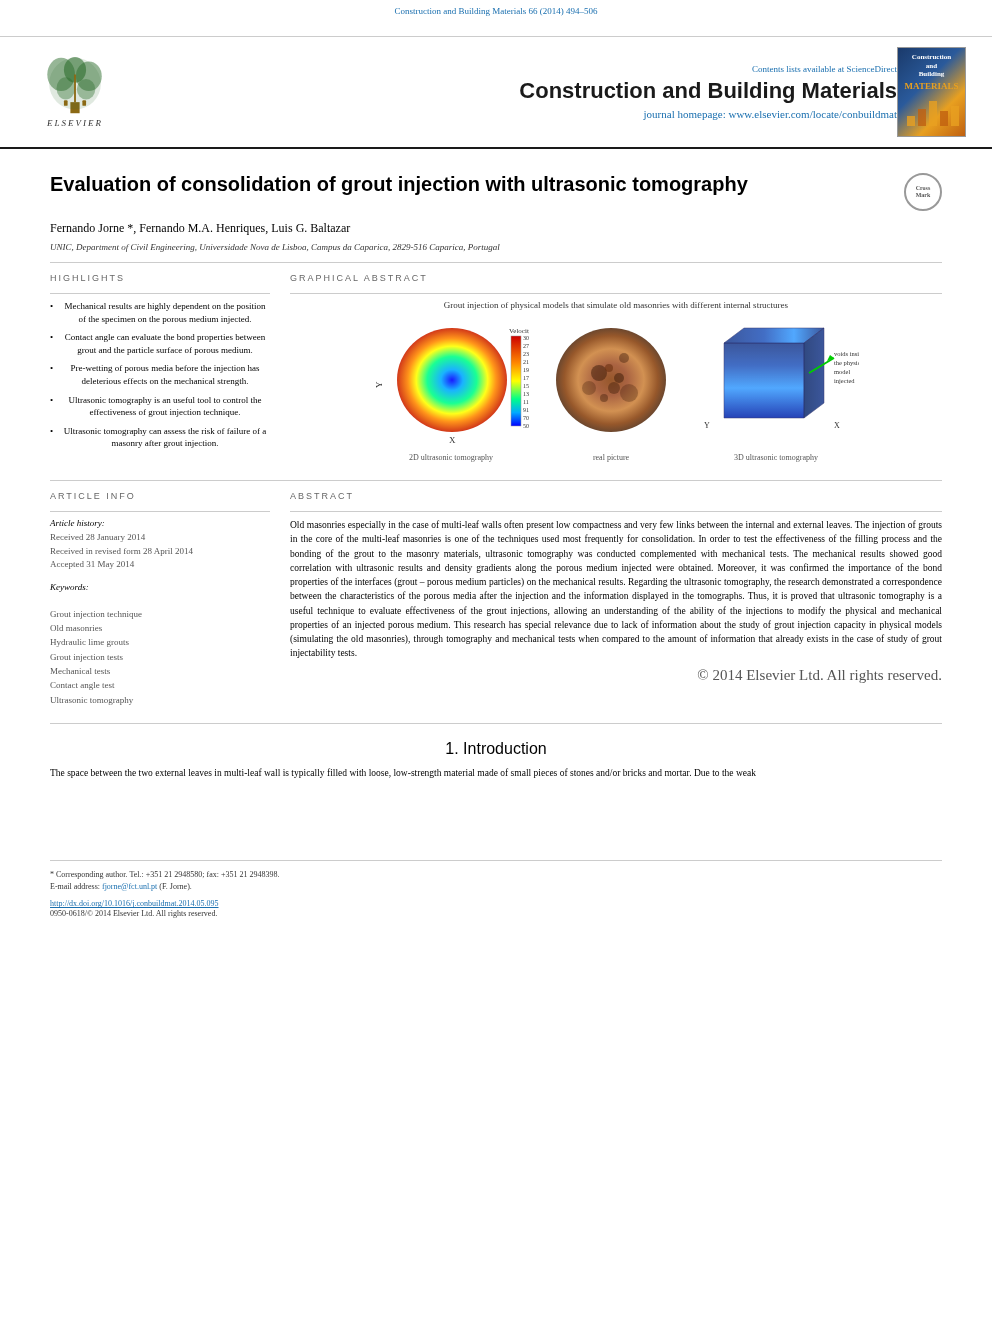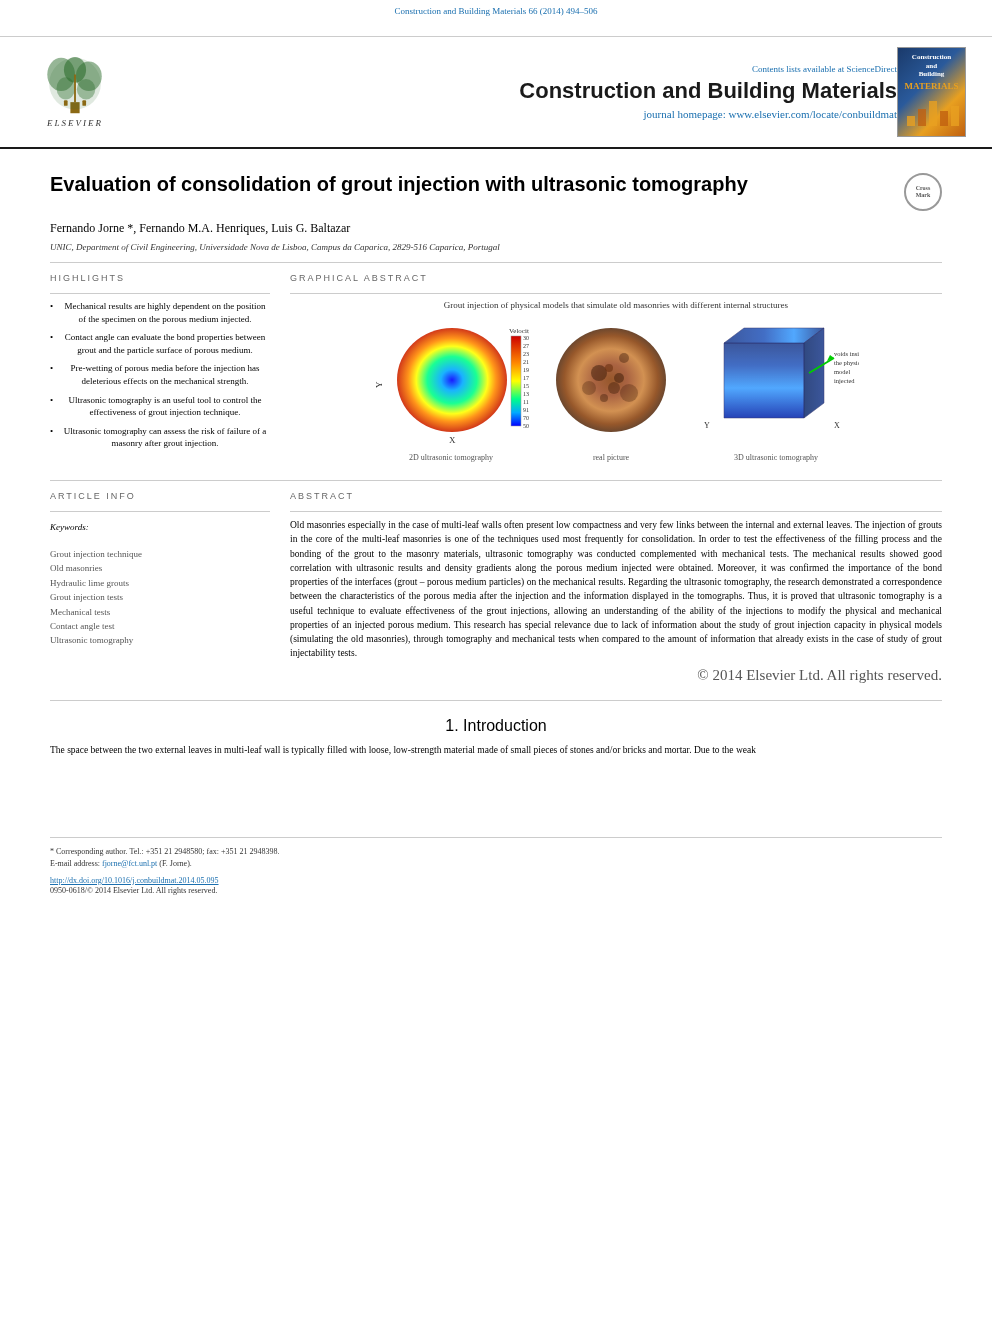--- a/index.html
+++ b/index.html
@@ -544,20 +544,26 @@
     </div>
   </div>
 
   <hr class="divider" style="margin-top:14px;">
 
   <div class="two-col" style="margin-top:10px;">
 
     <div class="left-col">
       <div class="section-label">ARTICLE INFO</div>
 
+      <div class="article-history">
+        <div class="history-title">Article history:</div>
+        <div class="history-item">Received 28 January 2014</div>
+        <div class="history-item">Received in revised form 28 April 2014</div>
+        <div class="history-item">Accepted 31 May 2014</div>
+      </div>
 
       <div class="keywords-section" style="margin-top:10px;">
         <div class="keywords-title">Keywords:</div>
         <div class="keyword-item">Grout injection technique</div>
         <div class="keyword-item">Old masonries</div>
         <div class="keyword-item">Hydraulic lime grouts</div>
         <div class="keyword-item">Grout injection tests</div>
         <div class="keyword-item">Mechanical tests</div>
         <div class="keyword-item">Contact angle test</div>
         <div class="keyword-item">Ultrasonic tomography</div>

